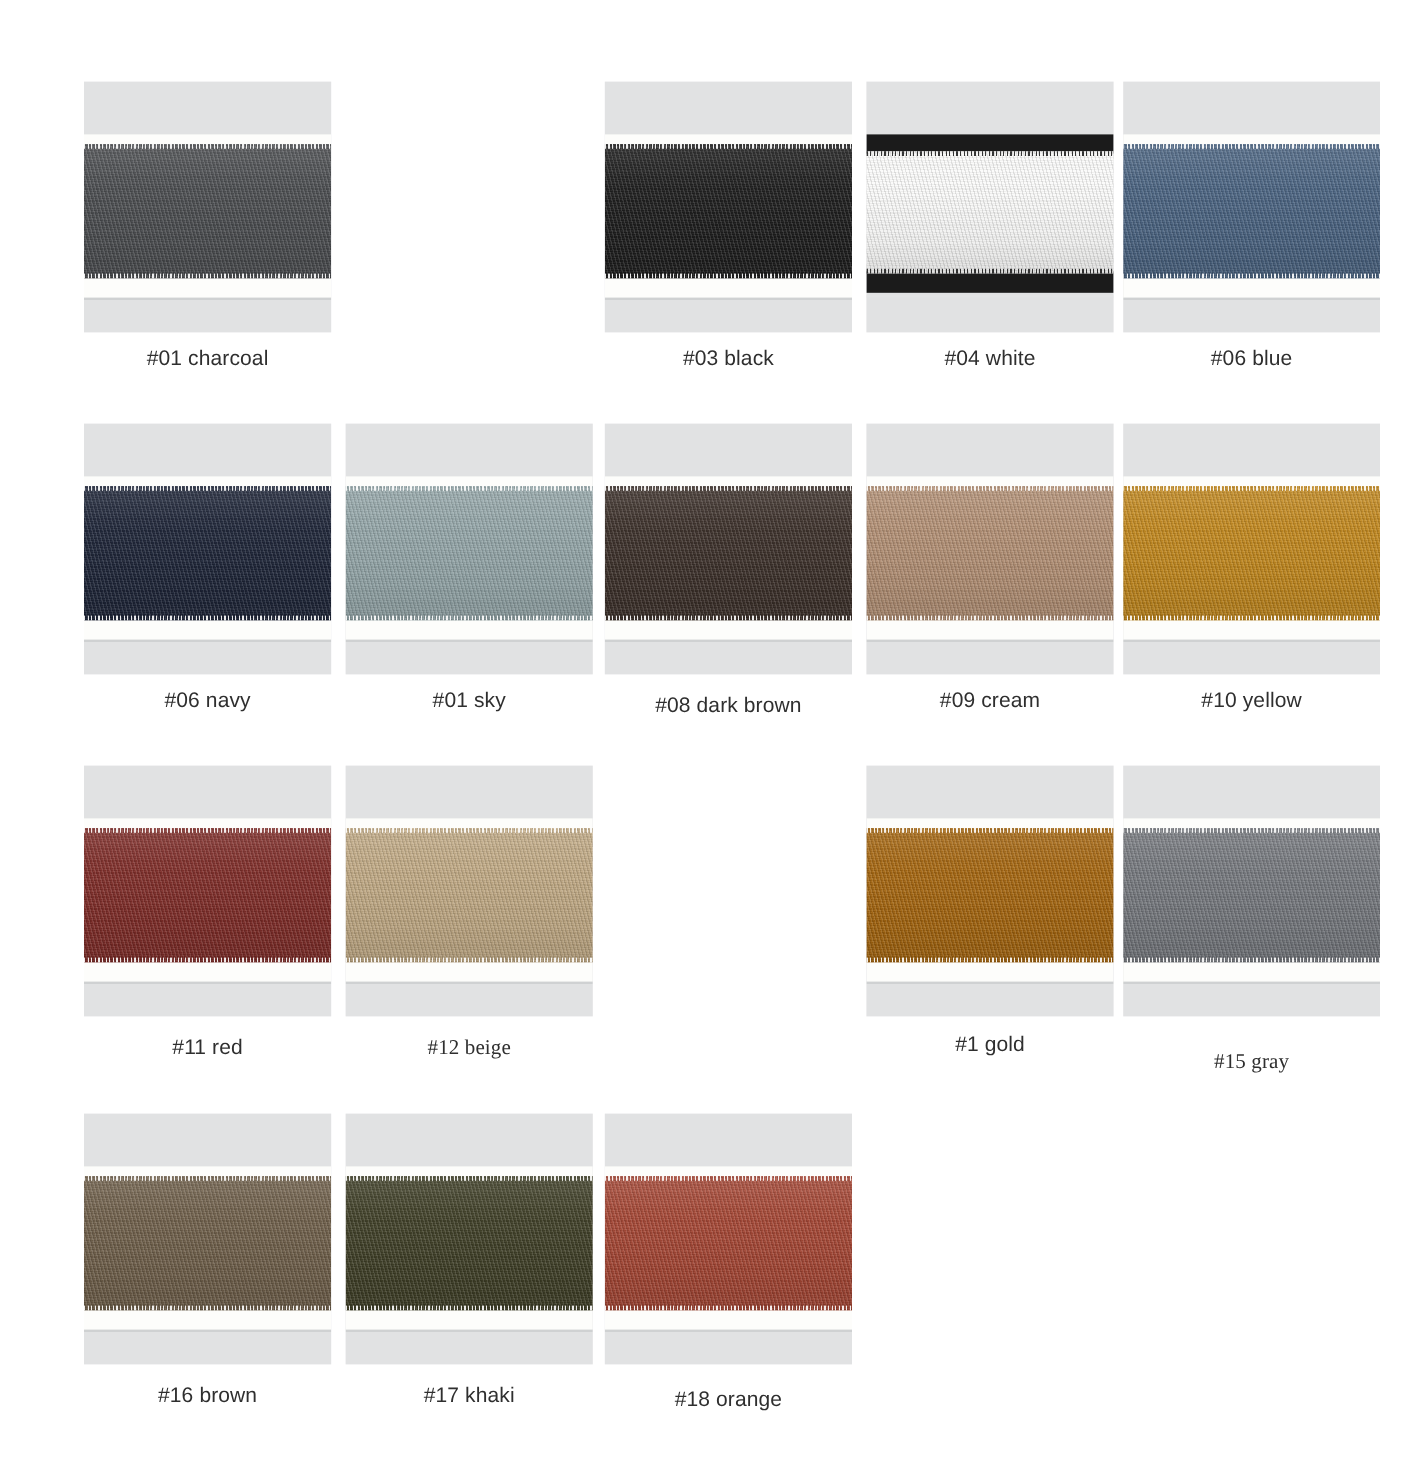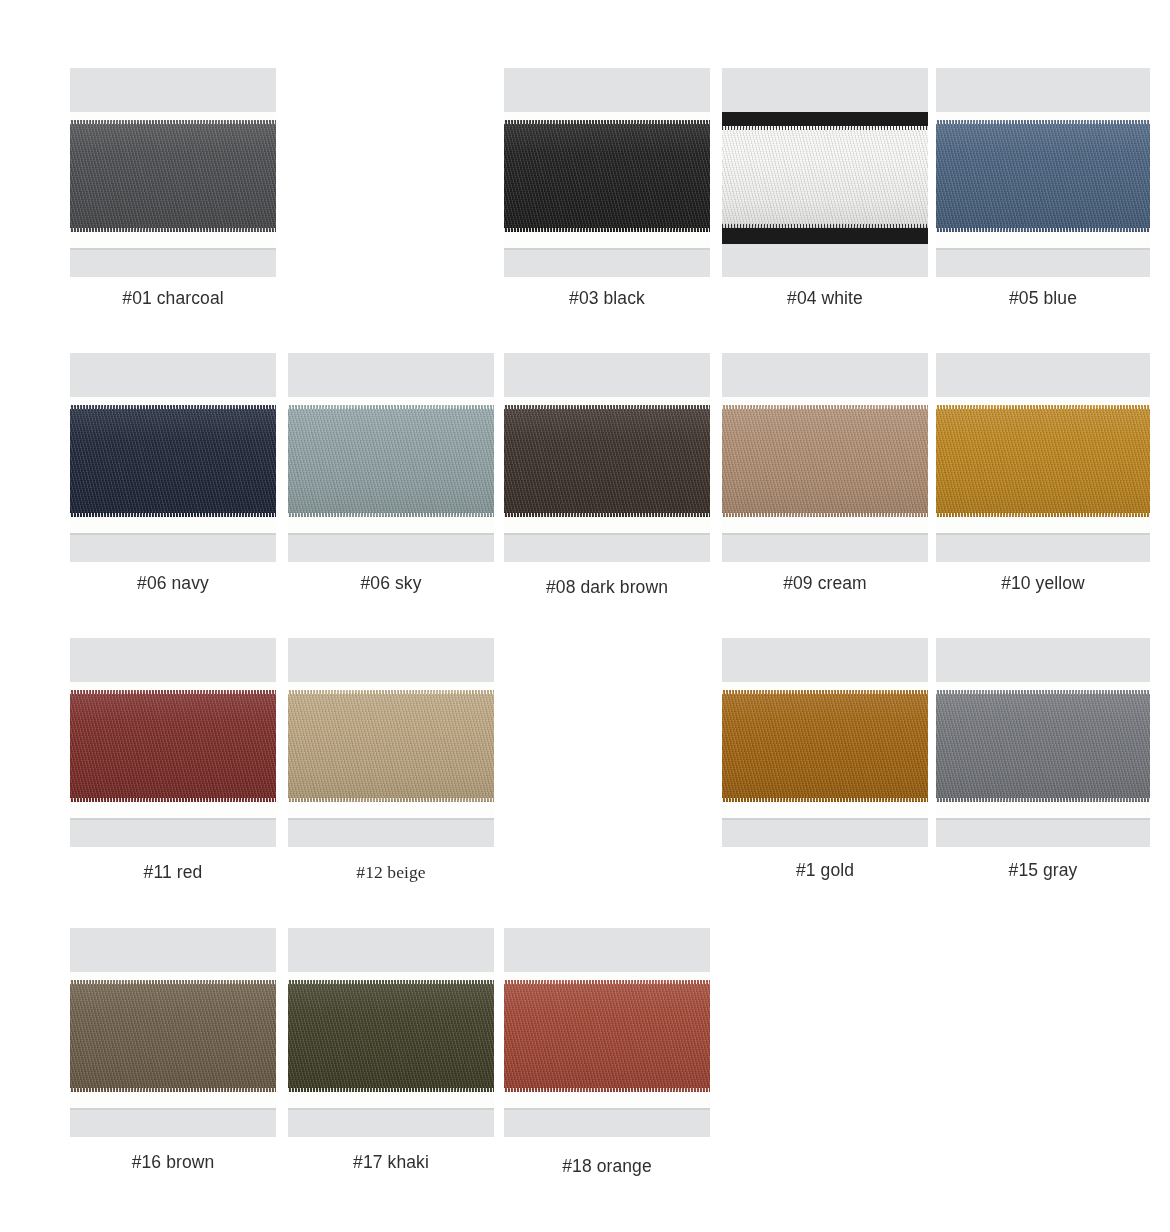--- a/index.html
+++ b/index.html
@@ -209,21 +209,21 @@
       <div class="swatch-cell c4">
         <div class="swatch-photo">
           <div class="selvedge top"></div>
           <div class="selvedge bottom"></div>
           <div class="shadow-line"></div>
           <div class="fabric" style="background-color: rgb(74, 99, 129);">
             <div class="fray top"></div>
             <div class="fray bottom"></div>
           </div>
         </div>
-        <div class="swatch-label" style="top: 220px;">#05 blue</div>
+        <div class="swatch-label" style="top: 220px;">#06 blue</div>
       </div>
     </div>
   <div class="swatch-row r1">
       <div class="swatch-cell c0">
         <div class="swatch-photo">
           <div class="selvedge top"></div>
           <div class="selvedge bottom"></div>
           <div class="shadow-line"></div>
           <div class="fabric" style="background-color: rgb(30, 37, 56);">
             <div class="fray top"></div>
@@ -235,21 +235,21 @@
       <div class="swatch-cell c1">
         <div class="swatch-photo">
           <div class="selvedge top"></div>
           <div class="selvedge bottom"></div>
           <div class="shadow-line"></div>
           <div class="fabric" style="background-color: rgb(147, 165, 168);">
             <div class="fray top"></div>
             <div class="fray bottom"></div>
           </div>
         </div>
-        <div class="swatch-label" style="top: 220px;">#06 sky</div>
+        <div class="swatch-label" style="top: 220px;">#01 sky</div>
       </div>
       <div class="swatch-cell c2">
         <div class="swatch-photo">
           <div class="selvedge top"></div>
           <div class="selvedge bottom"></div>
           <div class="shadow-line"></div>
           <div class="fabric" style="background-color: rgb(60, 48, 42);">
             <div class="fray top"></div>
             <div class="fray bottom"></div>
           </div>
@@ -321,21 +321,21 @@
       <div class="swatch-cell c4">
         <div class="swatch-photo">
           <div class="selvedge top"></div>
           <div class="selvedge bottom"></div>
           <div class="shadow-line"></div>
           <div class="fabric" style="background-color: rgb(117, 120, 125);">
             <div class="fray top"></div>
             <div class="fray bottom"></div>
           </div>
         </div>
-        <div class="swatch-label" style="top: 222px;">#15 gray</div>
+        <div class="swatch-label" style="top: 236px; font-family: Liberation Serif, serif;">#15 gray</div>
       </div>
     </div>
   <div class="swatch-row r3">
       <div class="swatch-cell c0">
         <div class="swatch-photo">
           <div class="selvedge top"></div>
           <div class="selvedge bottom"></div>
           <div class="shadow-line"></div>
           <div class="fabric" style="background-color: rgb(111, 95, 74);">
             <div class="fray top"></div>

